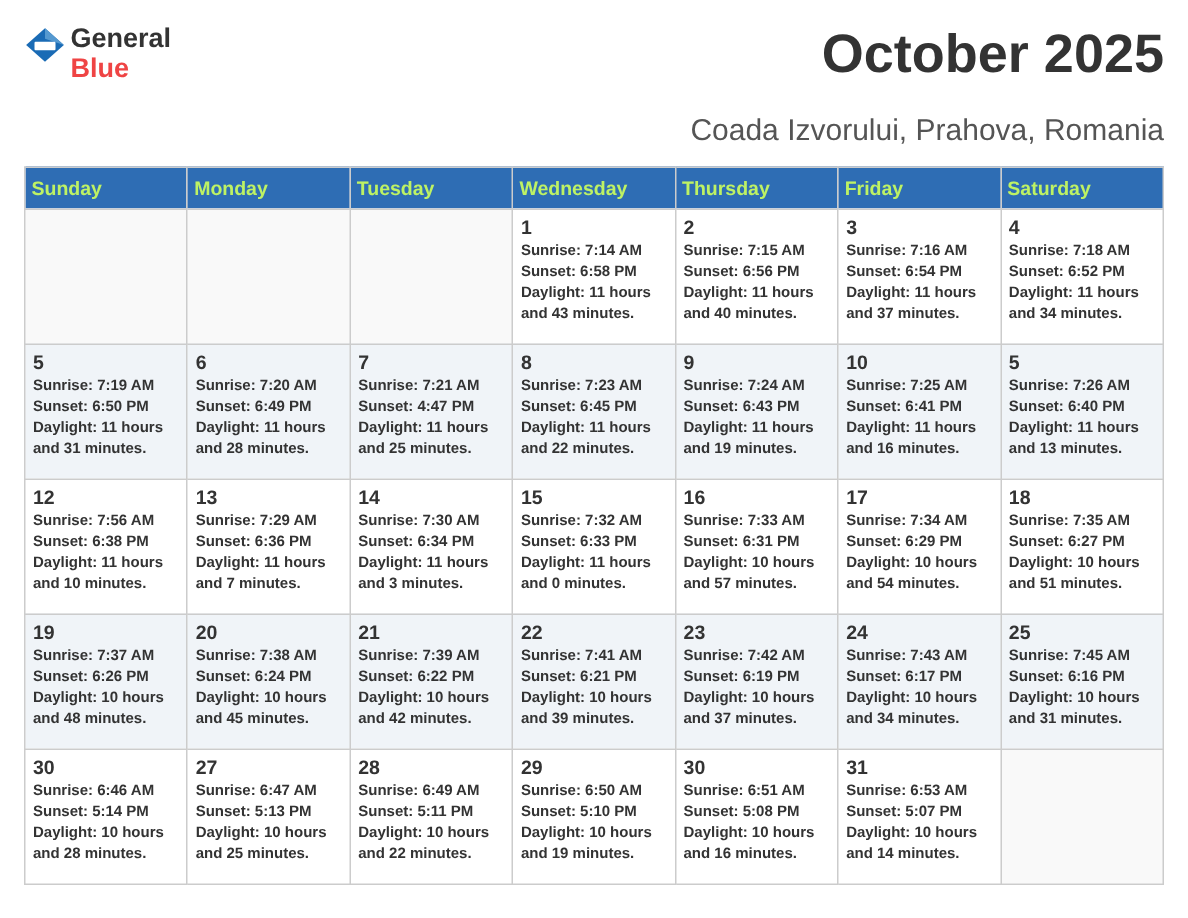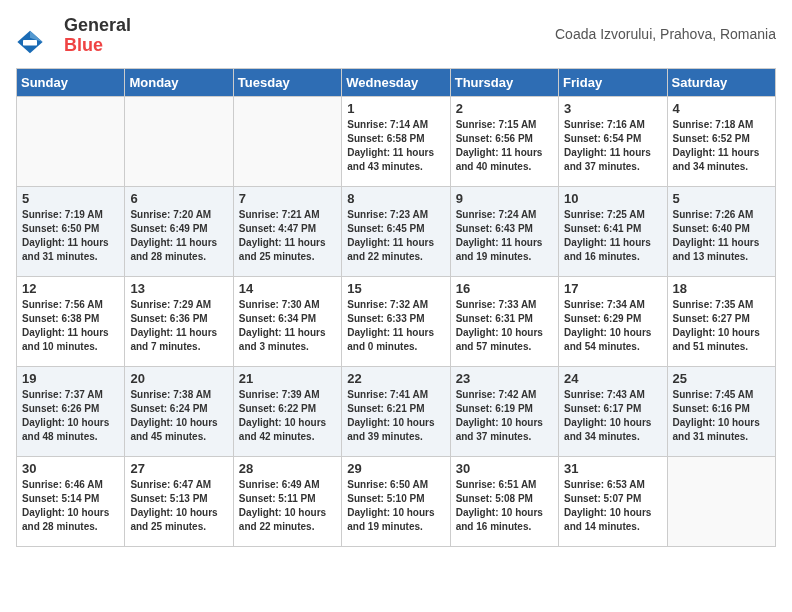--- a/index.html
+++ b/index.html
@@ -11,22 +11,22 @@
       padding: 16px;
     }
     .header {
       display: flex;
       justify-content: space-between;
       align-items: flex-start;
       margin-bottom: 12px;
     }
     .logo {
       display: flex;
-      align-items: flex-end;
-      gap: 20px;
+      align-items: flex-start;
+      gap: 3px;
     }
     .logo-text {
       font-size: 18px;
       font-weight: bold;
       line-height: 1.1;
     }
     .logo-text .general { color: #333; }
     .logo-text .blue { color: #ef4444; }
     .logo-icon {
       width: 28px;
@@ -35,32 +35,32 @@
     .title-block {
       text-align: right;
     }
     .month-title {
       font-size: 36px;
       font-weight: bold;
       color: #333;
       line-height: 1.1;
     }
     .location {
-      font-size: 14px;
+      font-size: 20px;
       color: #555;
-      margin-top: 10px;
+      margin-top: 20px;
     }
     .calendar {
       width: 100%;
       border-collapse: collapse;
       border: 1px solid #ccc;
     }
     .calendar th {
       background-color: #2e6db4;
-      color: #ffffff;
+      color: #bef264;
       font-size: 13px;
       font-weight: bold;
       padding: 6px 4px;
       text-align: left;
       border: 1px solid #ccc;
     }
     .calendar td {
       vertical-align: top;
       padding: 4px 5px;
       border: 1px solid #ccc;
@@ -99,20 +99,21 @@
       <polygon points="20,4 38,20 20,36 2,20" fill="#1a6bb5"></polygon>
       <polygon points="20,4 38,20 20,14" fill="#5599d0"></polygon>
       <rect x="10" y="17" width="20" height="8" fill="#fff" rx="1"></rect>
     </svg>
     <div class="logo-text">
       <span class="general">General</span><br>
       <span class="blue">Blue</span>
     </div>
   </div>
   <div class="title-block">
+    <div class="month-title">October 2025</div>
     <div class="location">Coada Izvorului, Prahova, Romania</div>
   </div>
 </div>
 
 <table class="calendar">
   <thead>
     <tr>
     <th>Sunday</th>
         <th>Monday</th>
         <th>Tuesday</th>

